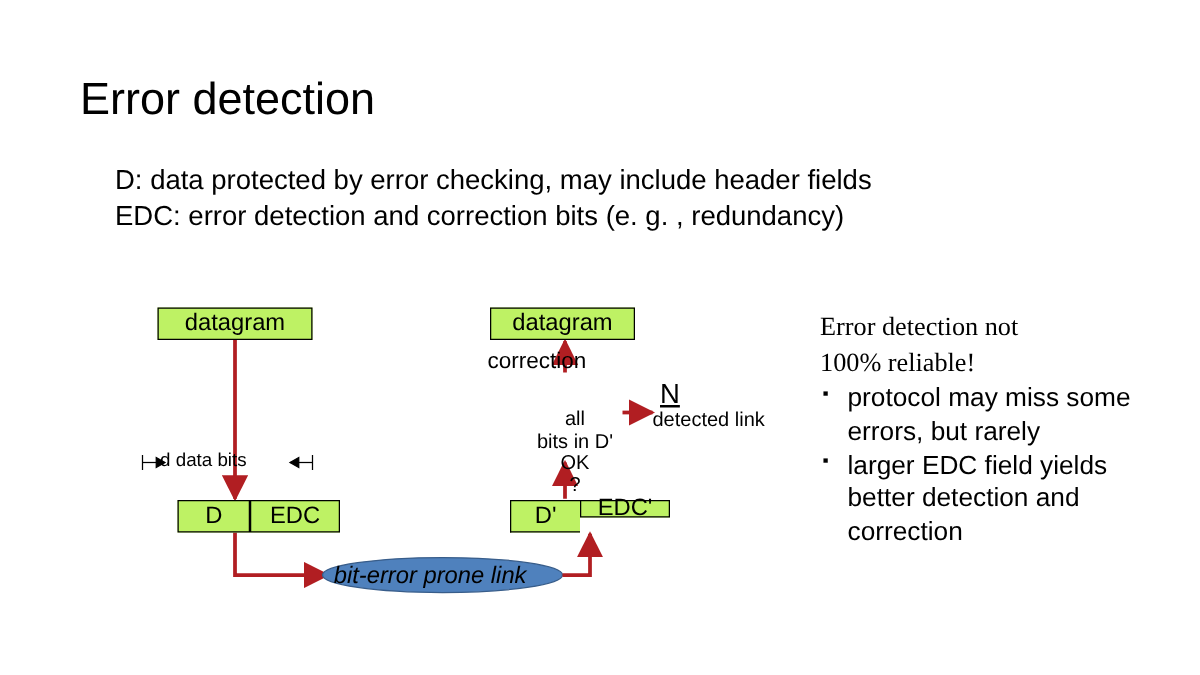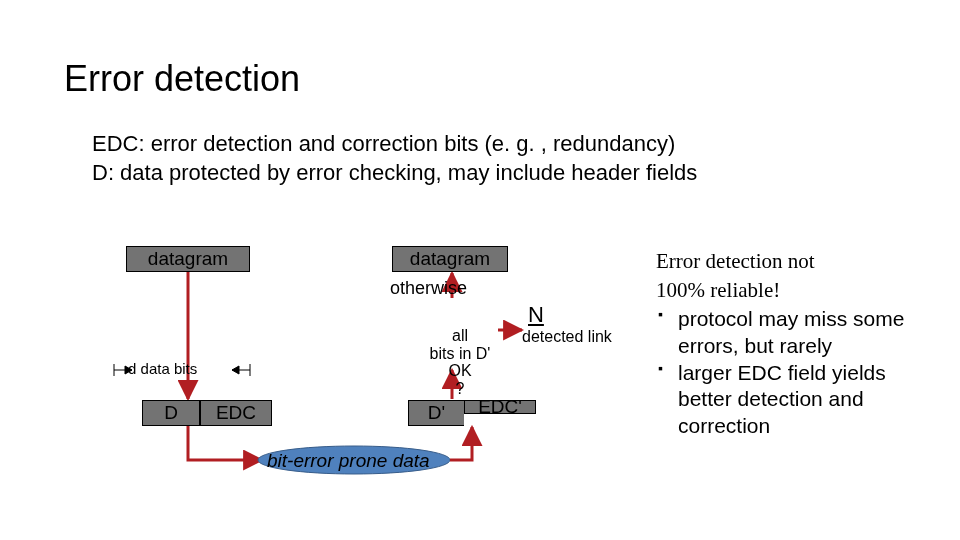--- a/index.html
+++ b/index.html
@@ -30,21 +30,21 @@
   .diagram {
     position: absolute;
     left: 92px;
     top: 240px;
     width: 540px;
     height: 280px;
   }
   .box {
     position: absolute;
     border: 1px solid #000;
-    background: #737373;
+    background: #bef264;
     display: flex;
     align-items: center;
     justify-content: center;
     font-size: 19px;
     padding: 2px 6px;
   }
   
   .dg-left { left: 34px; top: 6px; width: 124px; height: 26px; }
   
   .dg-right { left: 300px; top: 6px; width: 116px; height: 26px; }
@@ -122,22 +122,22 @@
     font-size: 14px;
   }
   .bul-head { margin-bottom: 2px; font-family: Liberation Serif, serif; }
 </style>
 </head>
 <body>
 
 <div class="title">Error detection</div>
 
 <div class="defs">
+  <div>D:  data protected by error checking, may include header fields</div>
   <div>EDC: error detection and correction bits (e. g. , redundancy)</div>
-  <div>D:  data protected by error checking, may include header fields</div>
 </div>
 
 <div class="diagram">
 
   <svg class="flow">
     <defs>
       <marker id="ah" viewBox="0 0 10 10" refX="9" refY="5" markerWidth="7" markerHeight="7" orient="auto">
         <path d="M0,0 L10,5 L0,10 z" fill="#b11e22"></path>
       </marker>
     </defs>
@@ -162,38 +162,38 @@
       <polygon points="40,130 33,126 33,134" fill="#000"></polygon>
       <line x1="140" y1="130" x2="158" y2="130"></line>
       <line x1="158" y1="124" x2="158" y2="136"></line>
       <polygon points="140,130 147,126 147,134" fill="#000"></polygon>
     </g>
   </svg>
 
   <div class="box dg-left">datagram</div>
   <div class="box dg-right">datagram</div>
 
-  <div class="otherwise">otherwise</div>
+  <div class="otherwise">correction</div>
   <div class="decision" style="white-space:pre-line">all
 bits in D'
 OK
 ?</div>
   <div class="N-label">N</div>
   <div class="detected">detected link</div>
 
   <div class="dbits">
     <span style="visibility:hidden">|</span>&nbsp;<span>d data bits</span>
   </div>
 
   <div class="box D-box">D</div>
   <div class="box EDC-box">EDC</div>
   <div class="box Dp-box">D'</div>
   <div class="box EDCp-box">EDC'</div>
 
-  <div class="link-label">bit-error prone data</div>
+  <div class="link-label">bit-error prone link</div>
 </div>
 
 <div class="bullets">
   <div class="bul-head">Error detection not</div>
   <div class="bul-head">100% reliable!</div>
   <ul>
     <li>protocol may miss some errors, but rarely</li>
     <li>larger EDC field yields better detection and correction</li>
   </ul>
 </div>

